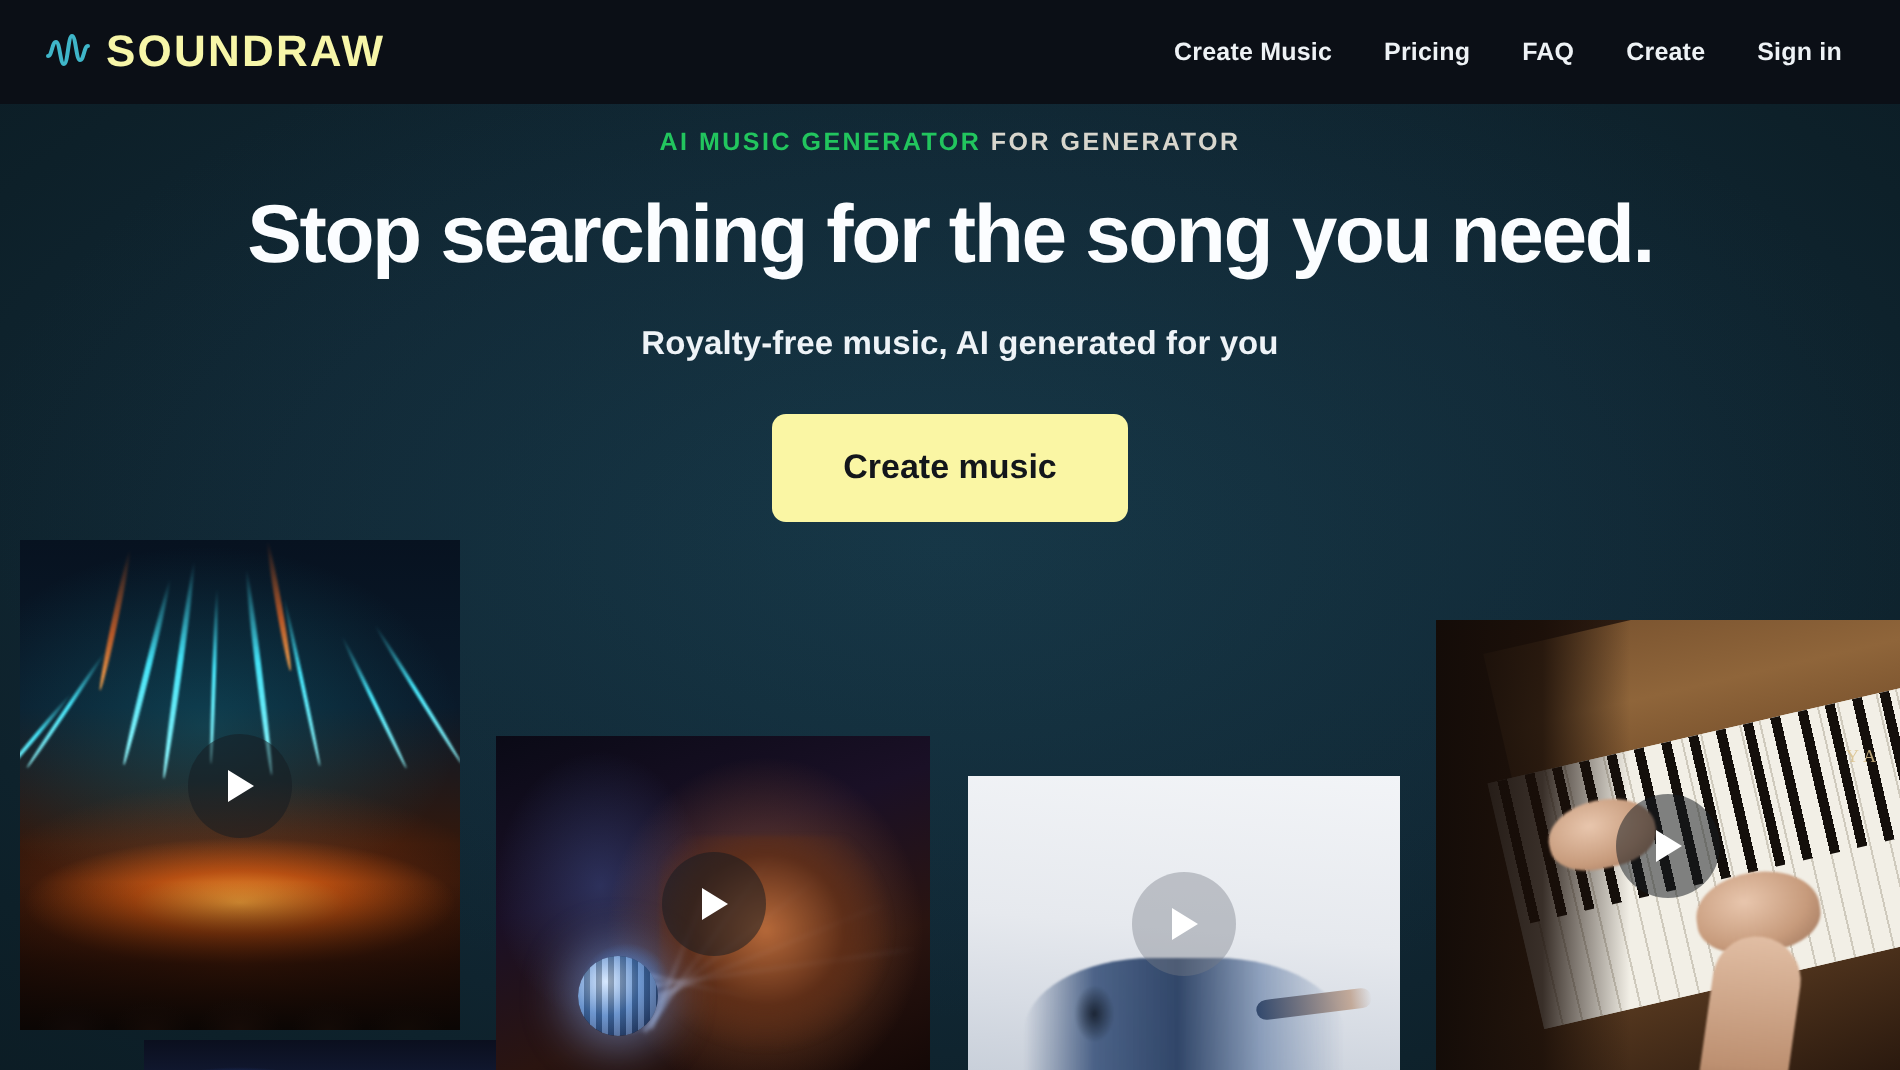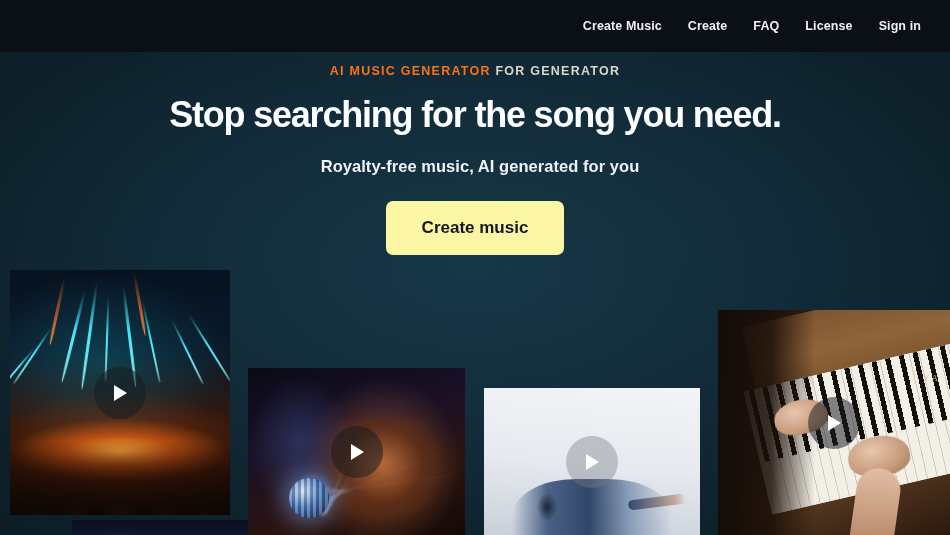--- a/index.html
+++ b/index.html
@@ -49,25 +49,25 @@
     margin-left:10px; cursor:pointer; white-space:nowrap;
     font-family:"Liberation Sans", sans-serif;
   }
 
   
   .hero { position:absolute; left:0; top:52px; width:950px; z-index:20; text-align:center; }
   .eyebrow {
     margin-top:13px; font-size:12.5px; font-weight:700;
     letter-spacing:1.25px; line-height:1;
   }
-  .eyebrow .part-a { color:#f97316;text-align:center; }
+  .eyebrow .part-a { color:#22c55e;text-align:center; }
   .eyebrow .part-b { color:#d8d6cd; }
   .headline {
     margin-top:16px; color:#fbfdff;
-    font-size:36px; font-weight:700; line-height:1.16;
+    font-size:41px; font-weight:700; line-height:1.16;
     letter-spacing:-1.2px;
   }
   .headline .l2 { display:block; }
   .subhead {
     margin-top:22px; color:#eef3f7;
     font-size:16.5px; font-weight:700; letter-spacing:.05px;margin-left:10px;
   }
   .cta-wrap { margin-top:25px; }
   .cta {
     background:#faf6a4; color:#13161b;
@@ -287,22 +287,28 @@
     <h1 class="headline">
       <span>Stop searching for the song you need.</span>
     </h1>
     <div class="subhead">Royalty-free music, AI generated for you</div>
     <div class="cta-wrap">
       <button class="cta">Create music</button>
     </div>
   </div>
 
   <div class="header">
+    <div class="logo">
+      <svg class="logo-mark" viewBox="0 0 30 22" aria-hidden="true">
+        <path d="M2 13 C4 13, 4 6, 6 6 C8 6, 8 17, 10 17 C12 17, 12 3, 14 3 C16 3, 16 15, 18 15 C20 15, 20 8, 22 8" fill="none" stroke="#3fb6c9" stroke-width="2" stroke-linecap="round"></path>
+      </svg>
+      <span class="logo-text">SOUNDRAW</span>
+    </div>
     <nav class="nav">
       <a class="nav-item">Create Music</a>
+      <a class="nav-item">Pricing</a>
+      <a class="nav-item">FAQ</a>
       <a class="nav-item">Create</a>
-      <a class="nav-item">FAQ</a>
-      <a class="nav-item">License</a>
       <a class="nav-item">Sign in</a>
     </nav>
   </div>
 
 </div>
 
 </body></html>

